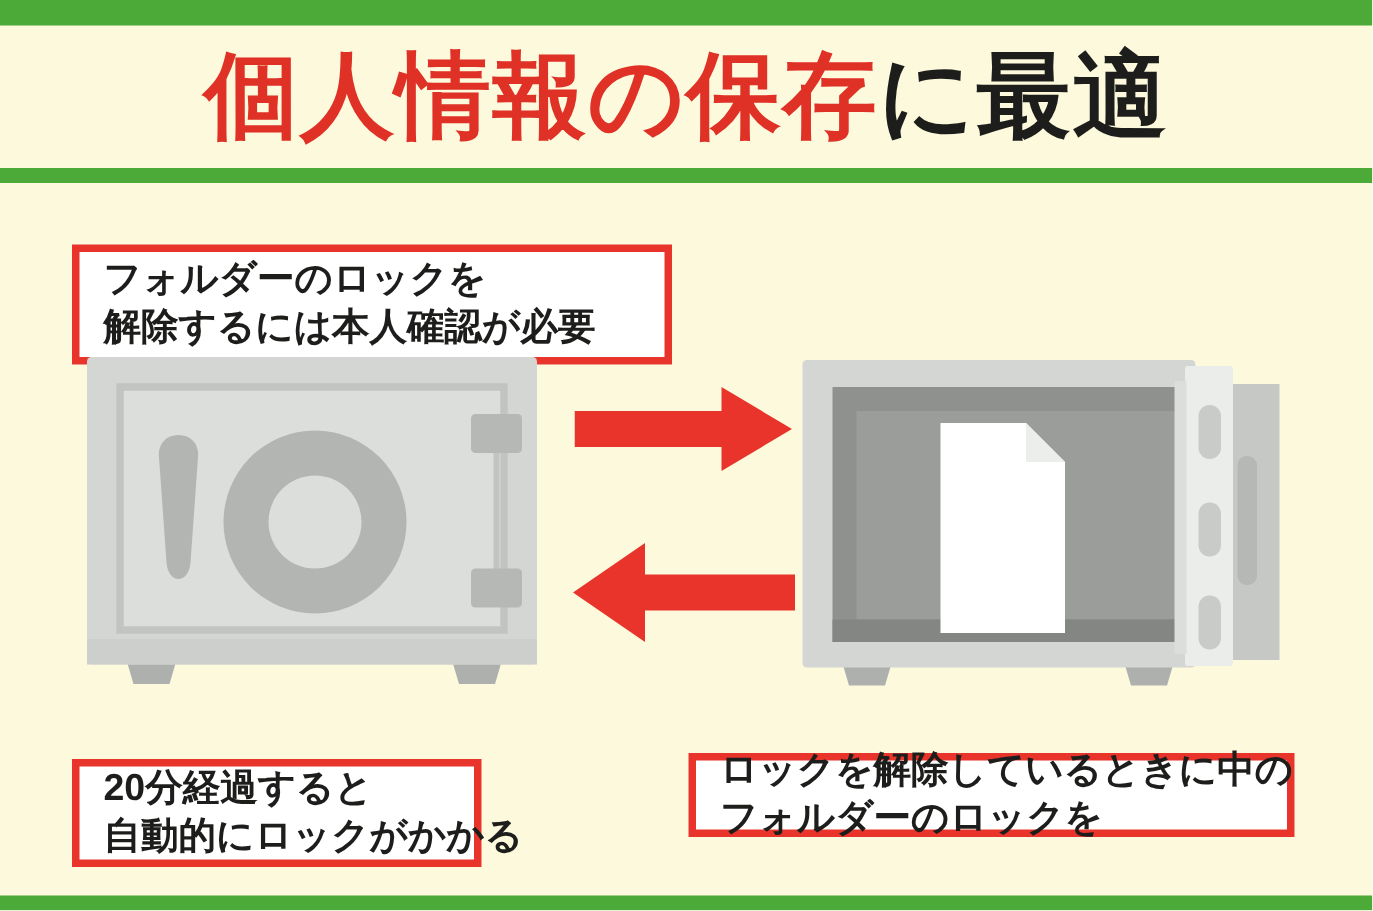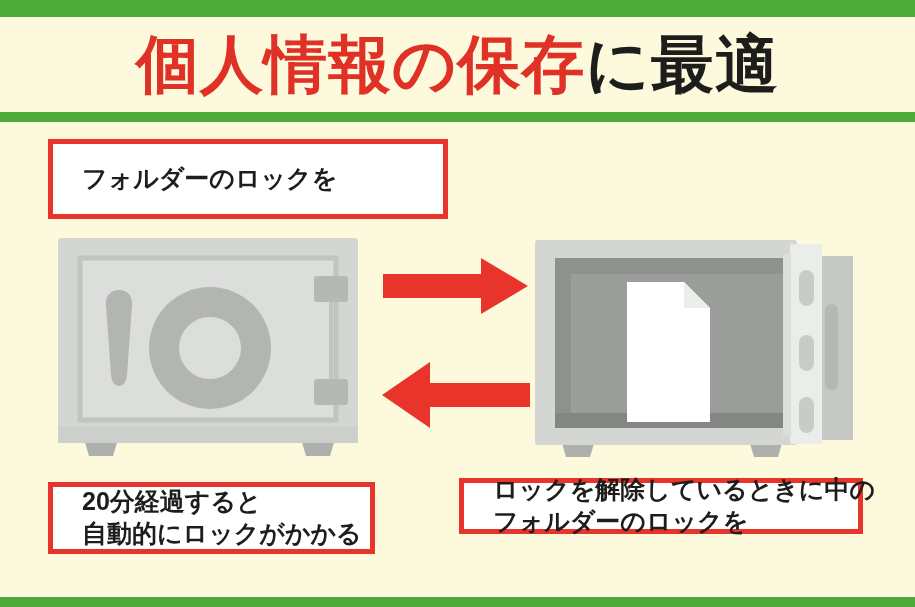--- a/index.html
+++ b/index.html
@@ -47,33 +47,34 @@
 
   
   .callout {
     position: absolute;
     background: #ffffff;
     border: 5px solid #e8342a;
     box-sizing: border-box;
     display: flex;
     flex-direction: column;
     justify-content: center;
-    padding: 4px 10px 6px 29px;
+    padding: 4px 10px 6px 16px;
+    margin-top: 24px;
   }
   .callout .line {
     color: #1d1d1b;
     font-size: 25px;
     font-weight: 700;
     line-height: 1.30;
     white-space: nowrap;
     letter-spacing: 0px;
   }
 
   #callout-lock-release { left: 48px;  top: 139px; width: 400px; height: 80px; }
-  #callout-auto-lock    { left: 48px;  top: 482px; width: 327px; height: 72px; }
+  #callout-auto-lock    { left: 48px;  top: 482px; width: 273px; height: 72px; }
   #callout-read-write   { left: 459px; top: 478px; width: 404px; height: 56px; }
 
   
   .arrow-right, .arrow-left {
     position: absolute;
   }
   #arrow-right { left: 383px; top: 258px; width: 145px; height: 56px; }
   #arrow-left  { left: 382px; top: 362px; width: 148px; height: 66px; }
 
   
@@ -88,20 +89,21 @@
   <div class="rule" id="rule-top"></div>
   <div class="rule" id="rule-mid"></div>
   <div class="rule" id="rule-bottom"></div>
 
   <div id="headline">
     <span class="hl-red">個人情報の保存</span><span class="hl-black">に最適</span>
   </div>
 
   <div class="callout" id="callout-lock-release">
     <div class="line">フォルダーのロックを</div>
+    <div class="line">解除するには本人確認が必要</div>
   </div>
 
   <div class="callout" id="callout-auto-lock">
     <div class="line">20分経過すると</div>
     <div class="line">自動的にロックがかかる</div>
   </div>
 
   <div class="callout" id="callout-read-write">
     <div class="line">ロックを解除しているときに中の</div>
     <div class="line">フォルダーのロックを</div>

